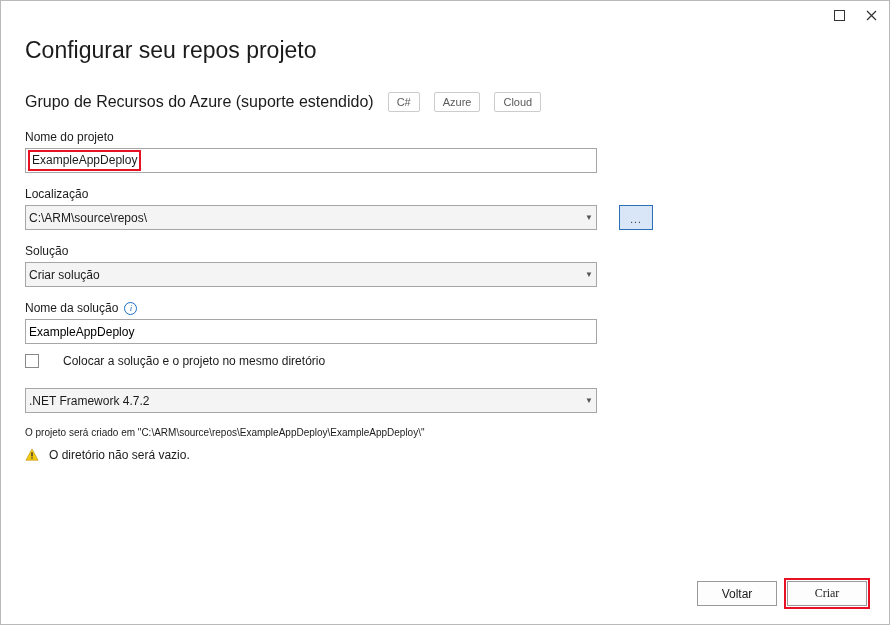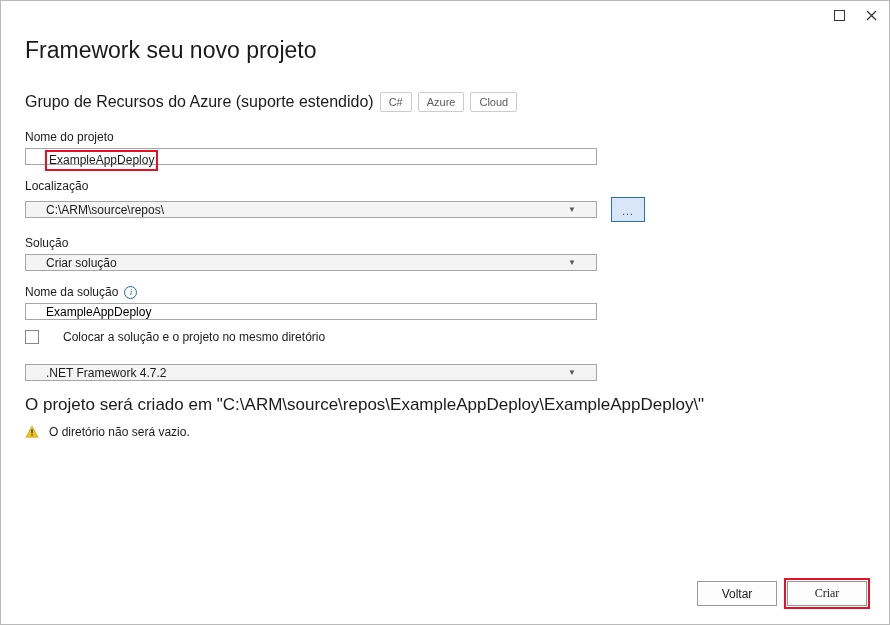--- a/index.html
+++ b/index.html
@@ -30,21 +30,21 @@
       padding: 8px 24px 0 24px;
     }
     h1.page-title {
       font-size: 23px;
       font-weight: 400;
       margin-bottom: 20px;
     }
     .subtitle-row {
       display: flex;
       align-items: center;
-      gap: 6px;
+      gap: 14px;
       margin-bottom: 18px;
       margin-top: 28px;
     }
     .subtitle {
       font-size: 16px;
       font-weight: 400;
     }
     .tag {
       border: 1px solid #ccc;
       border-radius: 2px;
@@ -67,23 +67,23 @@
       border: 1px solid #1b6ec2;
       border-radius: 50%;
       align-items: center; justify-content: center;
       color: #1b6ec2;
       font-size: 9px;
       font-family: Georgia, serif;
       font-style: italic;
     }
     .textbox, .combo {
       width: 572px;
-      height: 17px;
+      height: 25px;
       border: 1px solid #a6a6a6;
-      padding: 2px 20px;
+      padding: 2px 3px;
       font-size: 12px;
       background: #fff;
       font-family: inherit;
     }
     .combo {
       background: #f4f4f4;
       display: flex;
       align-items: center;
       justify-content: space-between;
     }
@@ -95,21 +95,21 @@
       display: inline-block;
       border: 2px solid #e81123;
       padding: 0 2px;
       line-height: 17px;
       margin: -1px;
     }
     .field-block { margin-bottom: 14px; }
     .row-with-browse {
       display: flex;
       align-items: center;
-      gap: 14px;
+      gap: 22px;
     }
     .browse-btn {
       width: 34px; height: 25px;
       border: 1px solid #2b6fb5;
       background: #d8e6f7;
       display: flex; align-items: flex-end; justify-content: center;
       font-size: 10px;
       letter-spacing: 1px;
       color: #333;
       padding-bottom: 4px;
@@ -119,21 +119,21 @@
       align-items: center;
       gap: 24px;
       margin-top: -4px;
       margin-bottom: 20px;
     }
     .fake-checkbox {
       width: 14px; height: 14px;
       border: 1px solid #888;
       background: #fff;
     }
-    .msg-line { font-size: 17px; margin-top: 6px; }
+    .msg-line { font-size: 10px; margin-top: 6px; }
     .warn-row {
       display: flex; align-items: center; gap: 10px;
       margin-top: 10px;
     }
     .warn-icon {
       width: 14px; height: 14px;
     }
     .footer {
       position: absolute;
       bottom: 18px; right: 22px;
@@ -163,21 +163,21 @@
   </div>
   <div class="titlebar-btn">
     <svg width="11" height="11" viewBox="0 0 11 11">
         <line x1="1" y1="1" x2="10" y2="10" stroke="#333" stroke-width="1.2"></line>
         <line x1="10" y1="1" x2="1" y2="10" stroke="#333" stroke-width="1.2"></line>
       </svg>
   </div>
 </div>
 
 <div class="content">
-  <h1 class="page-title">Framework seu novo projeto</h1>
+  <h1 class="page-title">Configurar seu repos projeto</h1>
 
   <div class="subtitle-row">
     <span class="subtitle">Grupo de Recursos do Azure (suporte estendido)</span>
     <span class="tag">C#</span>
     <span class="tag">Azure</span>
     <span class="tag">Cloud</span>
   </div>
 
   <div class="field-block">
     <div class="field-label">Nome do projeto</div>

